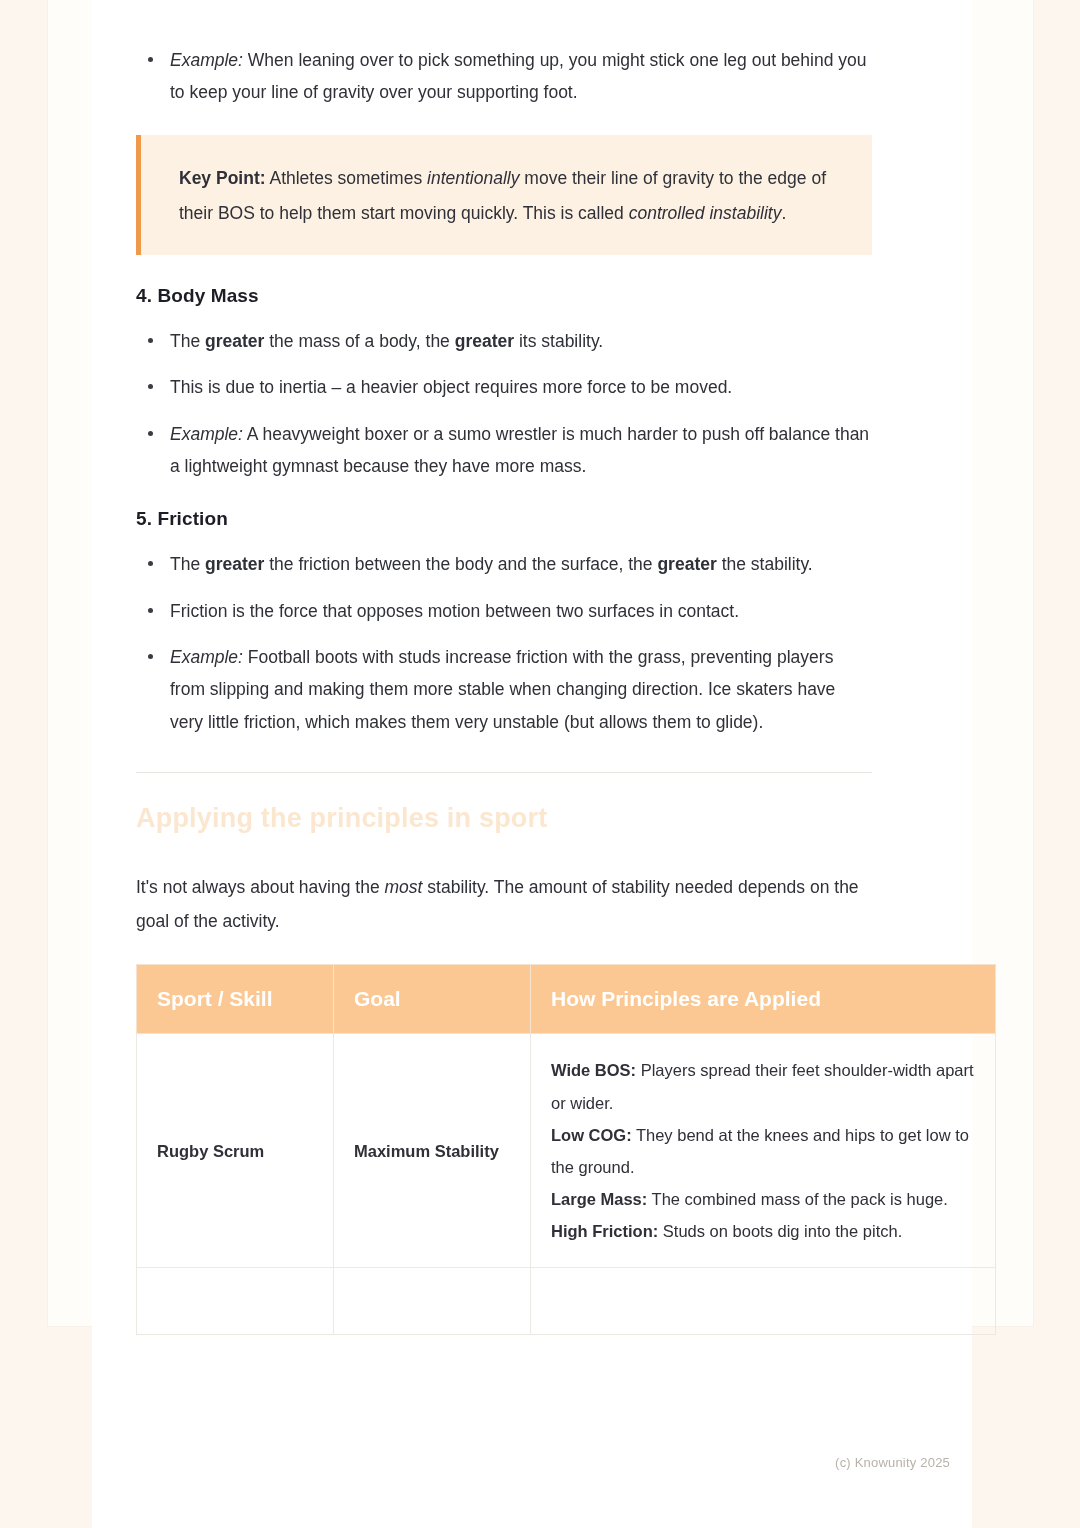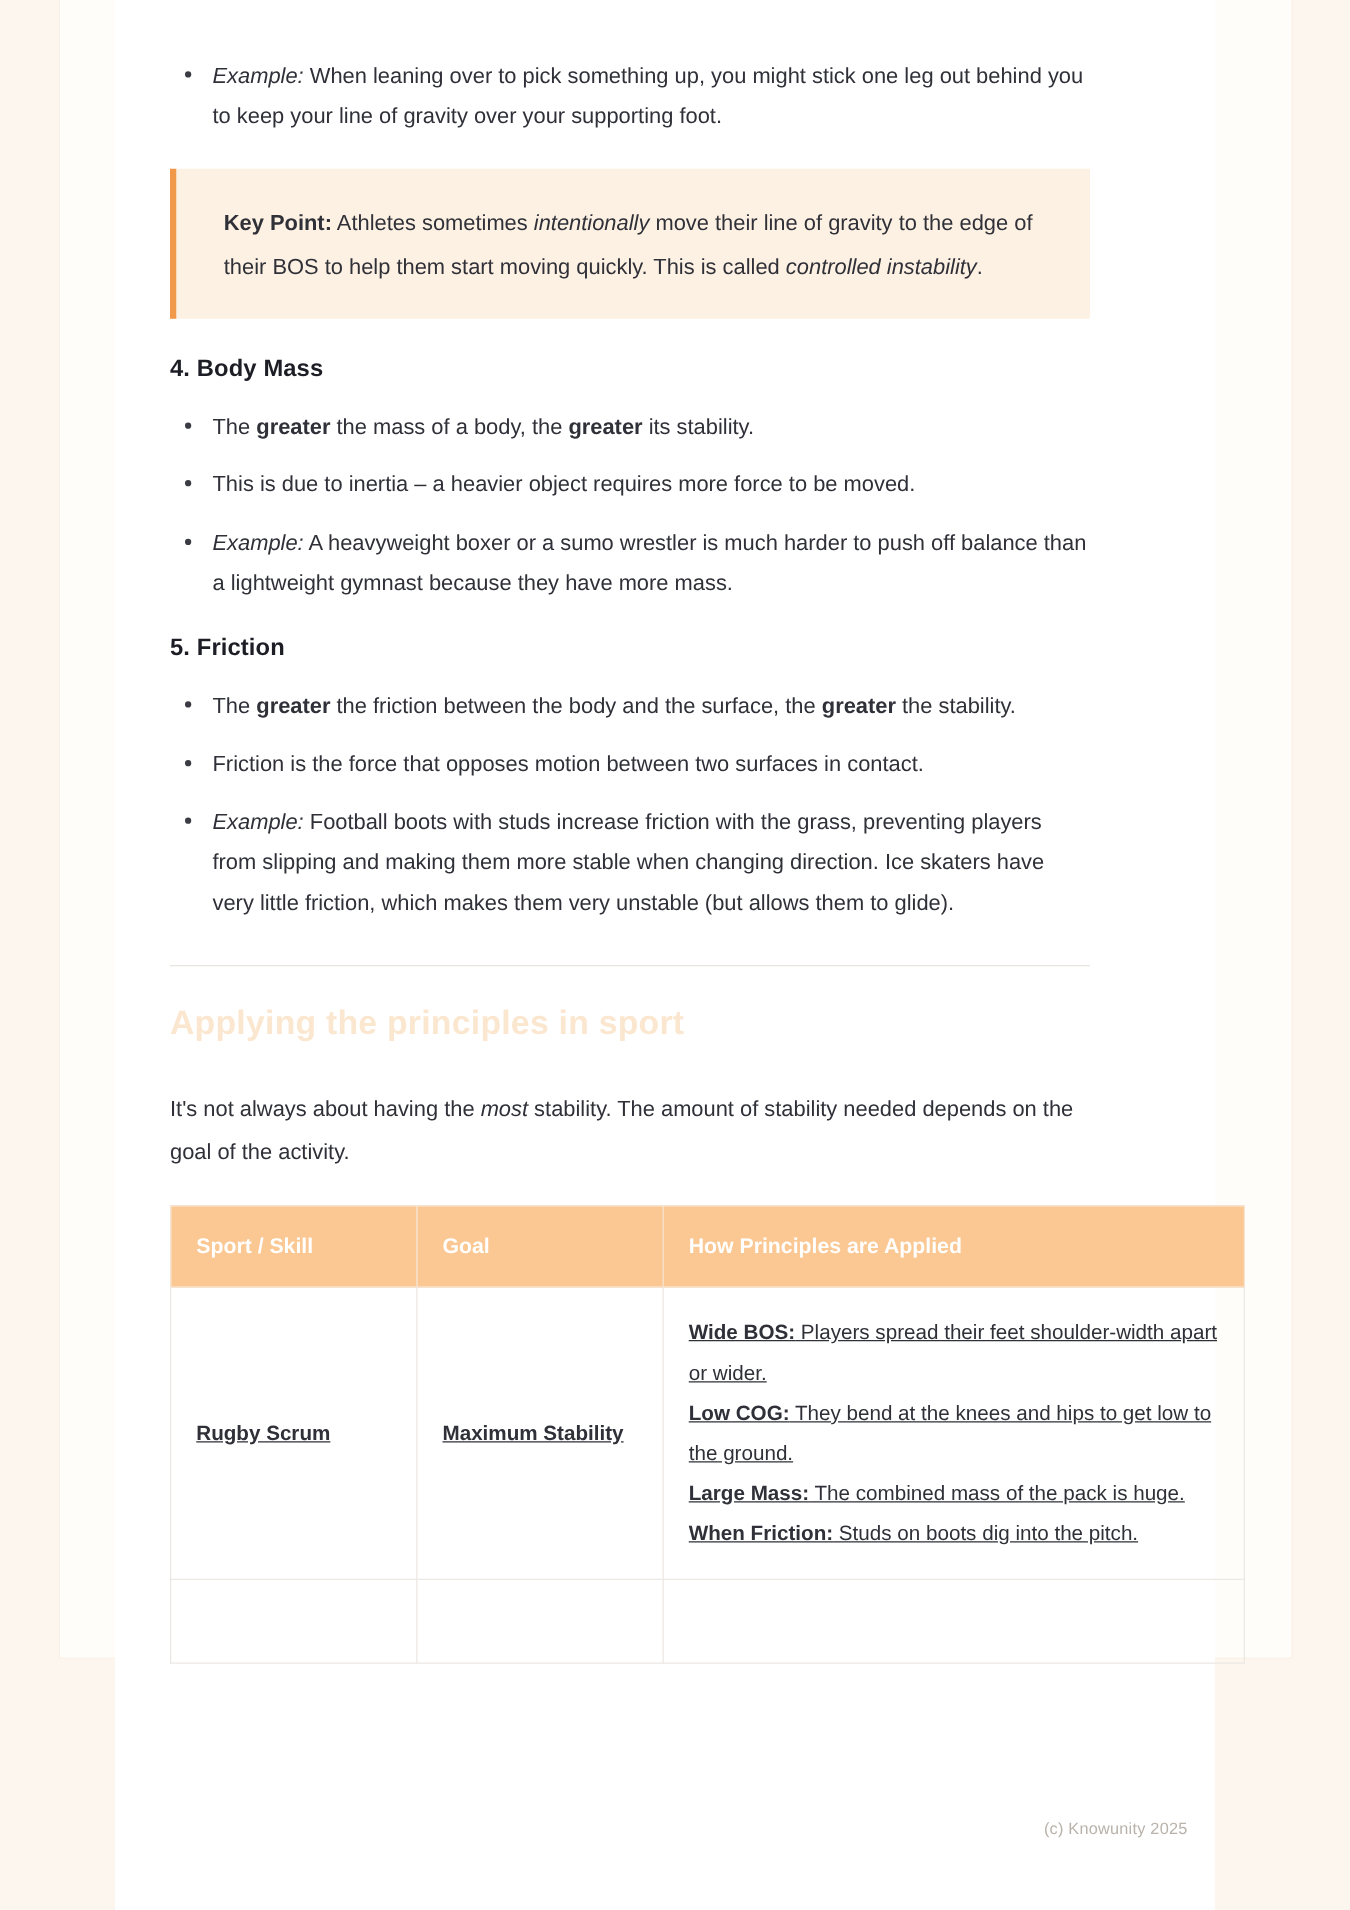--- a/index.html
+++ b/index.html
@@ -110,32 +110,31 @@
     border-collapse: collapse;
     font-size: 16px;
     table-layout: fixed;
   }
   table.sport-table th {
     background: #fbc893;
     color: #ffffff;
     font-weight: bold;
     text-align: left;
     padding: 22px 20px;
-    font-size: 17px;
+    font-size: 21px;
     border: 1px solid #f5e2cf;
     margin-left: 28px;
   }
   table.sport-table td {
     border: 1px solid #ece8e4;
     padding: 20px 20px;
     vertical-align: middle;
     line-height: 1.95;
     color: #2f3038;
     font-size: 16.5px;
-    text-decoration: underline;
   }
   td.col-sport, td.col-goal { font-weight: bold; }
   .col-sport { width: 156px; }
   .col-goal  { width: 156px; }
   .col-how   { width: 424px; }
   td.col-how { vertical-align: top; }
   td.col-how .line { margin-bottom: 0; }
 
   .spacer-row td { height: 26px; padding: 0; }
 
@@ -192,21 +191,21 @@
           </tr>
         </thead>
         <tbody>
           <tr>
             <td class="col-sport">Rugby Scrum</td>
             <td class="col-goal">Maximum Stability</td>
             <td class="col-how">
               <div class="line"><span class="bold">Wide BOS:</span><span> Players spread their feet shoulder-width apart or wider.</span></div>
               <div class="line"><span class="bold">Low COG:</span><span> They bend at the knees and hips to get low to the ground.</span></div>
               <div class="line"><span class="bold">Large Mass:</span><span> The combined mass of the pack is huge.</span></div>
-              <div class="line"><span class="bold">When Friction:</span><span> Studs on boots dig into the pitch.</span></div>
+              <div class="line"><span class="bold">High Friction:</span><span> Studs on boots dig into the pitch.</span></div>
             </td>
           </tr>
           <tr class="spacer-row">
             <td class="col-sport"></td>
             <td class="col-goal"></td>
             <td class="col-how"></td>
           </tr>
         </tbody>
       </table>
 

